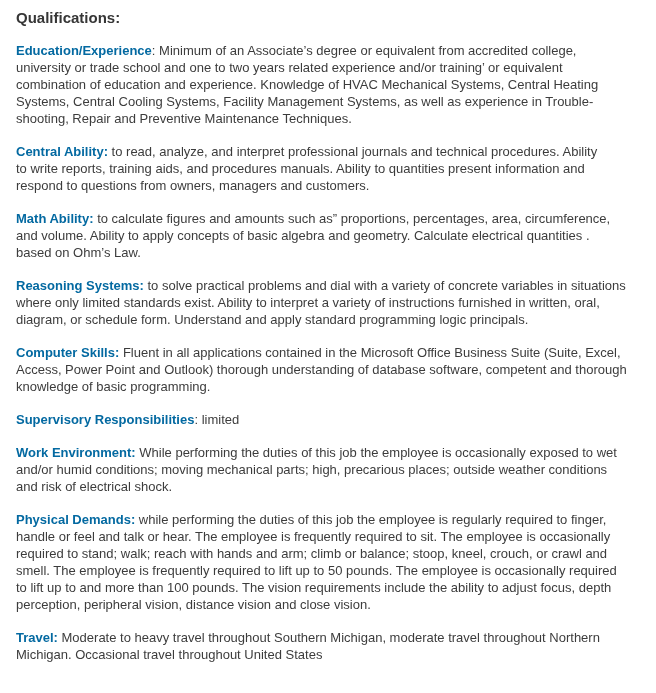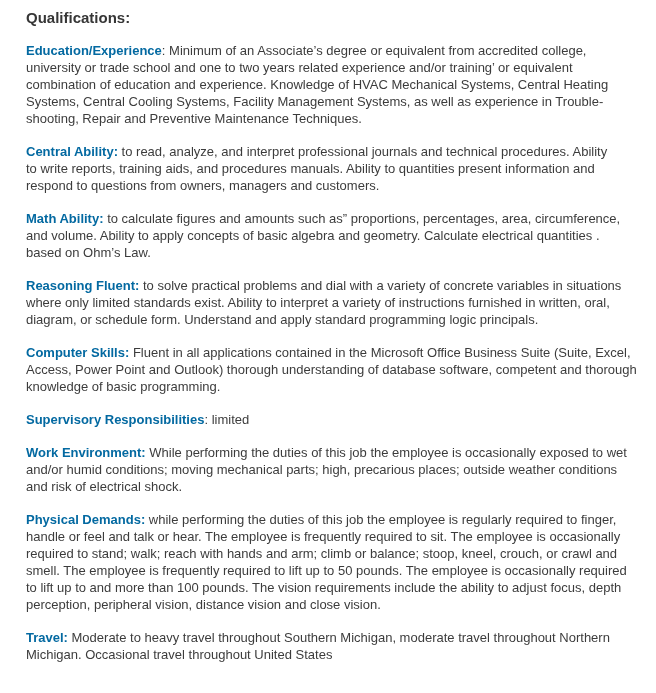--- a/index.html
+++ b/index.html
@@ -1,20 +1,20 @@
 <!DOCTYPE html>
 <html><head>
 <meta charset="utf-8">
 <style>
   html, body { margin: 0; padding: 0; background: #ffffff; }
   .page {
     width: 656px;
     height: 693px;
     box-sizing: border-box;
-    padding: 9px 6px 0 26px;
+    padding: 9px 6px 0 16px;
     background: #ffffff;
     font-family: "Liberation Sans", sans-serif;
     font-size: 13px;
     line-height: 17px;
     color: #3c3c3c;
     overflow: hidden;
   }
   .heading {
     font-weight: bold;
     font-size: 15px;
@@ -38,21 +38,21 @@
 university or trade school and one to two years related experience and/or training’ or equivalent
 combination of education and experience. Knowledge of HVAC Mechanical Systems, Central Heating
 Systems, Central Cooling Systems, Facility Management Systems, as well as experience in Trouble-
 shooting, Repair and Preventive Maintenance Techniques.</span></p>
       <p class="section"><strong>Central Ability:</strong><span> to read, analyze, and interpret professional journals and technical procedures. Ability
 to write reports, training aids, and procedures manuals. Ability to quantities present information and
 respond to questions from owners, managers and customers.</span></p>
       <p class="section"><strong>Math Ability:</strong><span> to calculate figures and amounts such as” proportions, percentages, area, circumference,
 and volume. Ability to apply concepts of basic algebra and geometry. Calculate electrical quantities .
 based on Ohm’s Law.</span></p>
-      <p class="section"><strong>Reasoning Fluent:</strong><span> to solve practical problems and dial with a variety of concrete variables in situations
+      <p class="section"><strong>Reasoning Systems:</strong><span> to solve practical problems and dial with a variety of concrete variables in situations
 where only limited standards exist. Ability to interpret a variety of instructions furnished in written, oral,
 diagram, or schedule form. Understand and apply standard programming logic principals.</span></p>
       <p class="section"><strong>Computer Skills:</strong><span> Fluent in all applications contained in the Microsoft Office Business Suite (Suite, Excel,
 Access, Power Point and Outlook) thorough understanding of database software, competent and thorough
 knowledge of basic programming.</span></p>
       <p class="section"><strong>Supervisory Responsibilities</strong><span>: limited</span></p>
       <p class="section"><strong>Work Environment:</strong><span> While performing the duties of this job the employee is occasionally exposed to wet
 and/or humid conditions; moving mechanical parts; high, precarious places; outside weather conditions
 and risk of electrical shock.</span></p>
       <p class="section"><strong>Physical Demands:</strong><span> while performing the duties of this job the employee is regularly required to finger,

